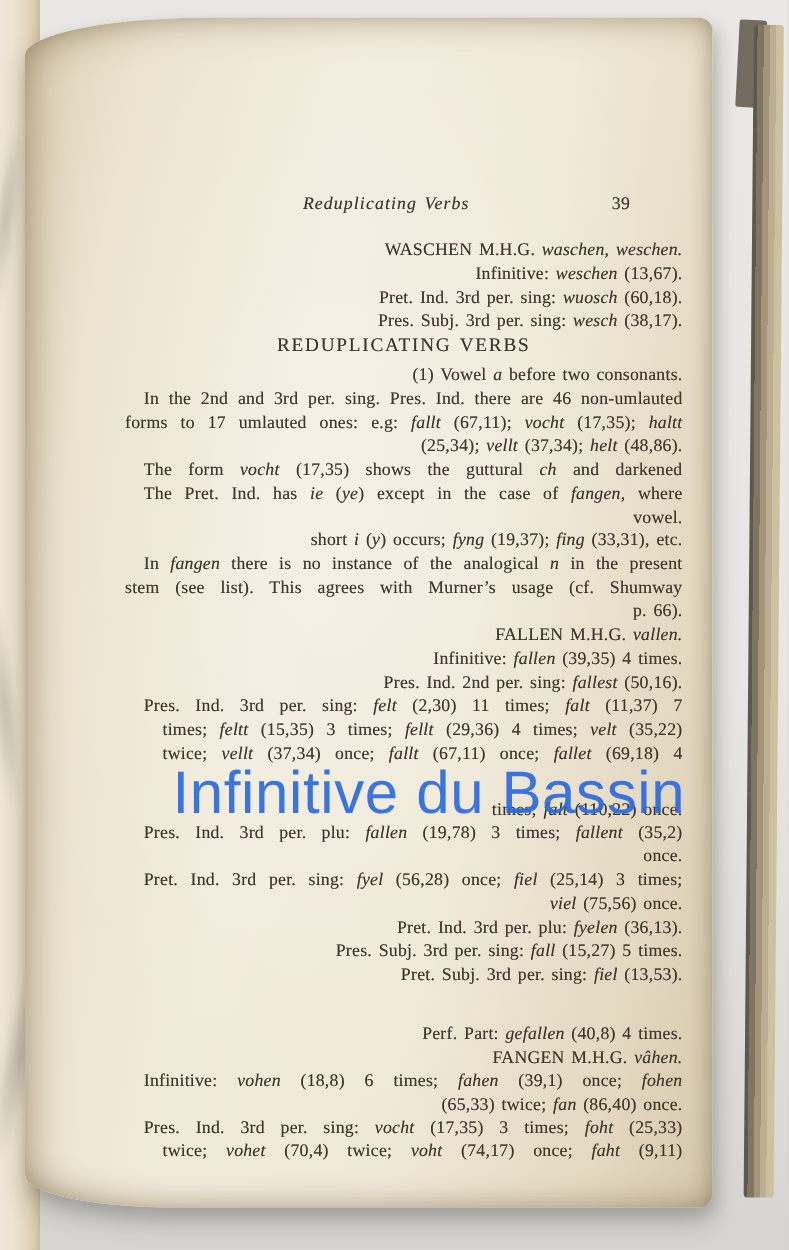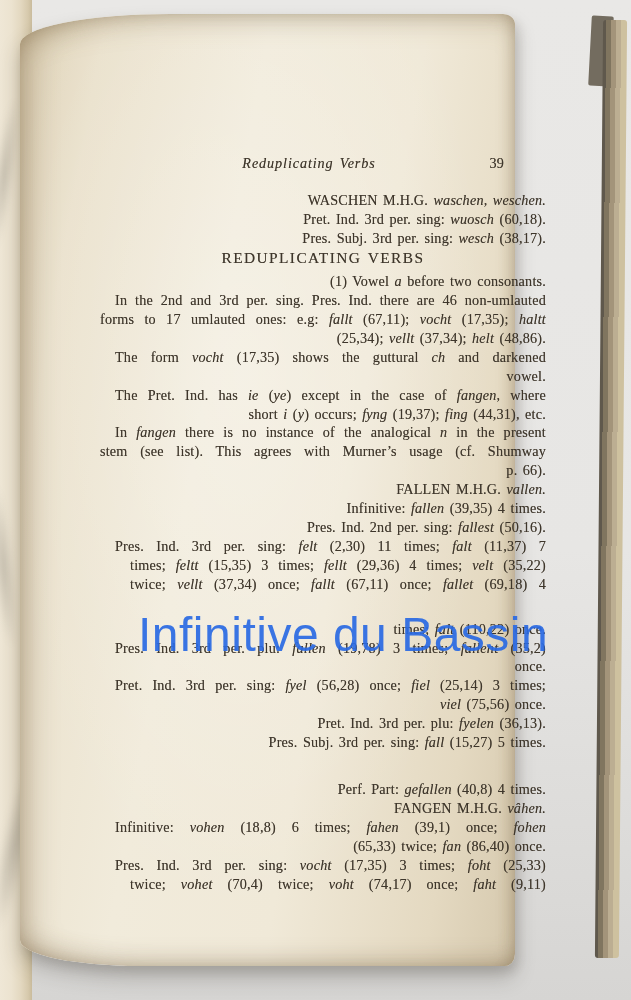--- a/index.html
+++ b/index.html
@@ -23,21 +23,21 @@
     position:absolute;left:599px;top:20px;width:24px;height:938px;
     background:linear-gradient(90deg,#5f584c 0 3px,#80755f 3px 8px,#a3947a 8px 13px,#bcae92 13px 18px,#cec19f 18px);
     transform:rotate(.5deg);border-radius:3px;
   }
   .cover-corner{
     position:absolute;left:590px;top:16px;width:22px;height:70px;
     background:#736c5f;transform:rotate(3deg);border-radius:2px;
   }
   
   .page{
-    position:absolute;left:20px;top:14px;width:495px;height:952px;
+    position:absolute;left:20px;top:14px;width:550px;height:952px;
     border-radius:150px 12px 10px 120px / 30px 10px 12px 26px;
     background:
       radial-gradient(ellipse at 45% 38%, rgba(255,255,255,.30) 0%, rgba(255,255,255,0) 65%),
       linear-gradient(100deg,#ddd1b6 0%,#eae1cc 13%,#f1ebdb 38%,#f0e9d8 62%,#e4d9c1 86%,#d5c8ad 100%);
     box-shadow:
       0 12px 20px rgba(55,50,42,.25),
       4px 6px 10px rgba(55,50,42,.12),
       inset 20px 0 30px -12px rgba(120,95,60,.38),
       inset -8px 0 16px -6px rgba(110,90,60,.35),
       inset 0 18px 30px -16px rgba(125,105,70,.35),
@@ -81,47 +81,49 @@
   <div class="book-edge"></div>
 
   <div class="page">
     <div class="textblock">
       <div class="pghead">
         <span class="runtitle">Reduplicating Verbs</span>
         <span class="pgnum">39</span>
       </div>
       <div id="lines">
           <div class="ln mt-lg"><span>WASCHEN M.H.G. </span><span class="it">waschen, weschen.</span></div>
+          <div class="ln" style="padding-left: 15px;"><span>Infinitive: </span><span class="it">weschen</span><span> (13,67).</span></div>
           <div class="ln" style="padding-left: 15px;"><span>Pret. Ind. 3rd per. sing: </span><span class="it">wuosch</span><span> (60,18).</span></div>
           <div class="ln" style="padding-left: 15px;"><span>Pres. Subj. 3rd per. sing: </span><span class="it">wesch</span><span> (38,17).</span></div>
           <div class="ln sec"><span>REDUPLICATING VERBS</span></div>
           <div class="ln mt-sm" style="padding-left: 15px;"><span>(1) Vowel </span><span class="it">a</span><span> before two consonants.</span></div>
           <div class="ln j" style="padding-left: 15px;"><span>In the 2nd and 3rd per. sing. Pres. Ind. there are 46 non-umlauted</span></div>
           <div class="ln j"><span>forms to 17 umlauted ones: e.g: </span><span class="it">fallt</span><span> (67,11); </span><span class="it">vocht</span><span> (17,35); </span><span class="it">haltt</span></div>
           <div class="ln"><span>(25,34); </span><span class="it">vellt</span><span> (37,34); </span><span class="it">helt</span><span> (48,86).</span></div>
           <div class="ln j" style="padding-left: 15px;"><span>The form </span><span class="it">vocht</span><span> (17,35) shows the guttural </span><span class="it">ch</span><span> and darkened</span></div>
+          <div class="ln j" style="padding-left: 15px;"><span>The Pret. Ind. has </span><span class="it">ie</span><span> (</span><span class="it">ye</span><span>) except in the case of </span><span class="it">fangen</span><span>, where</span></div>
           <div class="ln"><span>vowel.</span></div>
-          <div class="ln j" style="padding-left: 15px;"><span>The Pret. Ind. has </span><span class="it">ie</span><span> (</span><span class="it">ye</span><span>) except in the case of </span><span class="it">fangen</span><span>, where</span></div>
-          <div class="ln"><span>short </span><span class="it">i</span><span> (</span><span class="it">y</span><span>) occurs; </span><span class="it">fyng</span><span> (19,37); </span><span class="it">fing</span><span> (44,31), etc.</span></div>
+          <div class="ln"><span>short </span><span class="it">i</span><span> (</span><span class="it">y</span><span>) occurs; </span><span class="it">fyng</span><span> (19,37); </span><span class="it">fing</span><span> (33,31), etc.</span></div>
           <div class="ln j" style="padding-left: 15px;"><span>In </span><span class="it">fangen</span><span> there is no instance of the analogical </span><span class="it">n</span><span> in the present</span></div>
           <div class="ln j"><span>stem (see list). This agrees with Murner’s usage (cf. Shumway</span></div>
           <div class="ln"><span>p. 66).</span></div>
           <div class="ln"><span>FALLEN M.H.G. </span><span class="it">vallen.</span></div>
           <div class="ln" style="padding-left: 15px;"><span>Infinitive: </span><span class="it">fallen</span><span> (39,35) 4 times.</span></div>
           <div class="ln" style="padding-left: 15px;"><span>Pres. Ind. 2nd per. sing: </span><span class="it">fallest</span><span> (50,16).</span></div>
           <div class="ln j" style="padding-left: 15px;"><span>Pres. Ind. 3rd per. sing: </span><span class="it">felt</span><span> (2,30) 11 times; </span><span class="it">falt</span><span> (11,37) 7</span></div>
           <div class="ln j" style="padding-left: 30px;"><span>times; </span><span class="it">feltt</span><span> (15,35) 3 times; </span><span class="it">fellt</span><span> (29,36) 4 times; </span><span class="it">velt</span><span> (35,22)</span></div>
           <div class="ln j" style="padding-left: 30px;"><span>twice; </span><span class="it">vellt</span><span> (37,34) once; </span><span class="it">fallt</span><span> (67,11) once; </span><span class="it">fallet</span><span> (69,18) 4</span></div>
           <div class="ln" style="padding-left: 30px; margin-top: 26px;"><span>times; </span><span class="it">falt</span><span> (110,22) once.</span></div>
           <div class="ln j" style="padding-left: 15px;"><span>Pres. Ind. 3rd per. plu: </span><span class="it">fallen</span><span> (19,78) 3 times; </span><span class="it">fallent</span><span> (35,2)</span></div>
           <div class="ln" style="padding-left: 30px;"><span>once.</span></div>
           <div class="ln j" style="padding-left: 15px;"><span>Pret. Ind. 3rd per. sing: </span><span class="it">fyel</span><span> (56,28) once; </span><span class="it">fiel</span><span> (25,14) 3 times;</span></div>
           <div class="ln" style="padding-left: 30px;"><span class="it">viel</span><span> (75,56) once.</span></div>
           <div class="ln" style="padding-left: 15px;"><span>Pret. Ind. 3rd per. plu: </span><span class="it">fyelen</span><span> (36,13).</span></div>
           <div class="ln" style="padding-left: 15px;"><span>Pres. Subj. 3rd per. sing: </span><span class="it">fall</span><span> (15,27) 5 times.</span></div>
+          <div class="ln" style="padding-left: 15px;"><span>Pret. Subj. 3rd per. sing: </span><span class="it">fiel</span><span> (13,53).</span></div>
           <div class="ln" style="padding-left: 15px; margin-top: 28px;"><span>Perf. Part: </span><span class="it">gefallen</span><span> (40,8) 4 times.</span></div>
           <div class="ln"><span>FANGEN M.H.G. </span><span class="it">vâhen.</span></div>
           <div class="ln j" style="padding-left: 15px;"><span>Infinitive: </span><span class="it">vohen</span><span> (18,8) 6 times; </span><span class="it">fahen</span><span> (39,1) once; </span><span class="it">fohen</span></div>
           <div class="ln" style="padding-left: 30px;"><span>(65,33) twice; </span><span class="it">fan</span><span> (86,40) once.</span></div>
           <div class="ln j" style="padding-left: 15px;"><span>Pres. Ind. 3rd per. sing: </span><span class="it">vocht</span><span> (17,35) 3 times; </span><span class="it">foht</span><span> (25,33)</span></div>
           <div class="ln j" style="padding-left: 30px;"><span>twice; </span><span class="it">vohet</span><span> (70,4) twice; </span><span class="it">voht</span><span> (74,17) once; </span><span class="it">faht</span><span> (9,11)</span></div>
         </div>
     </div>
   </div>
 

